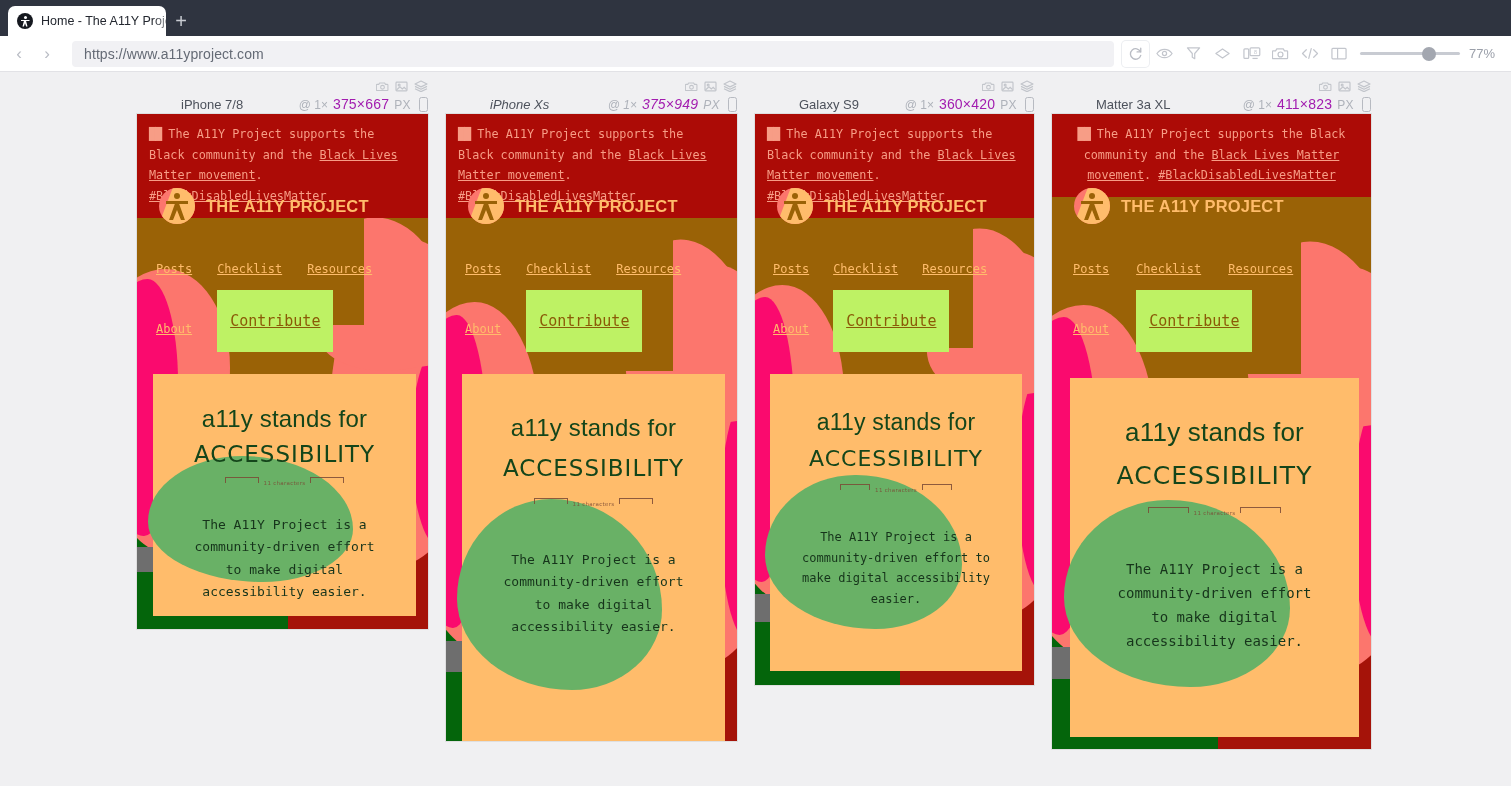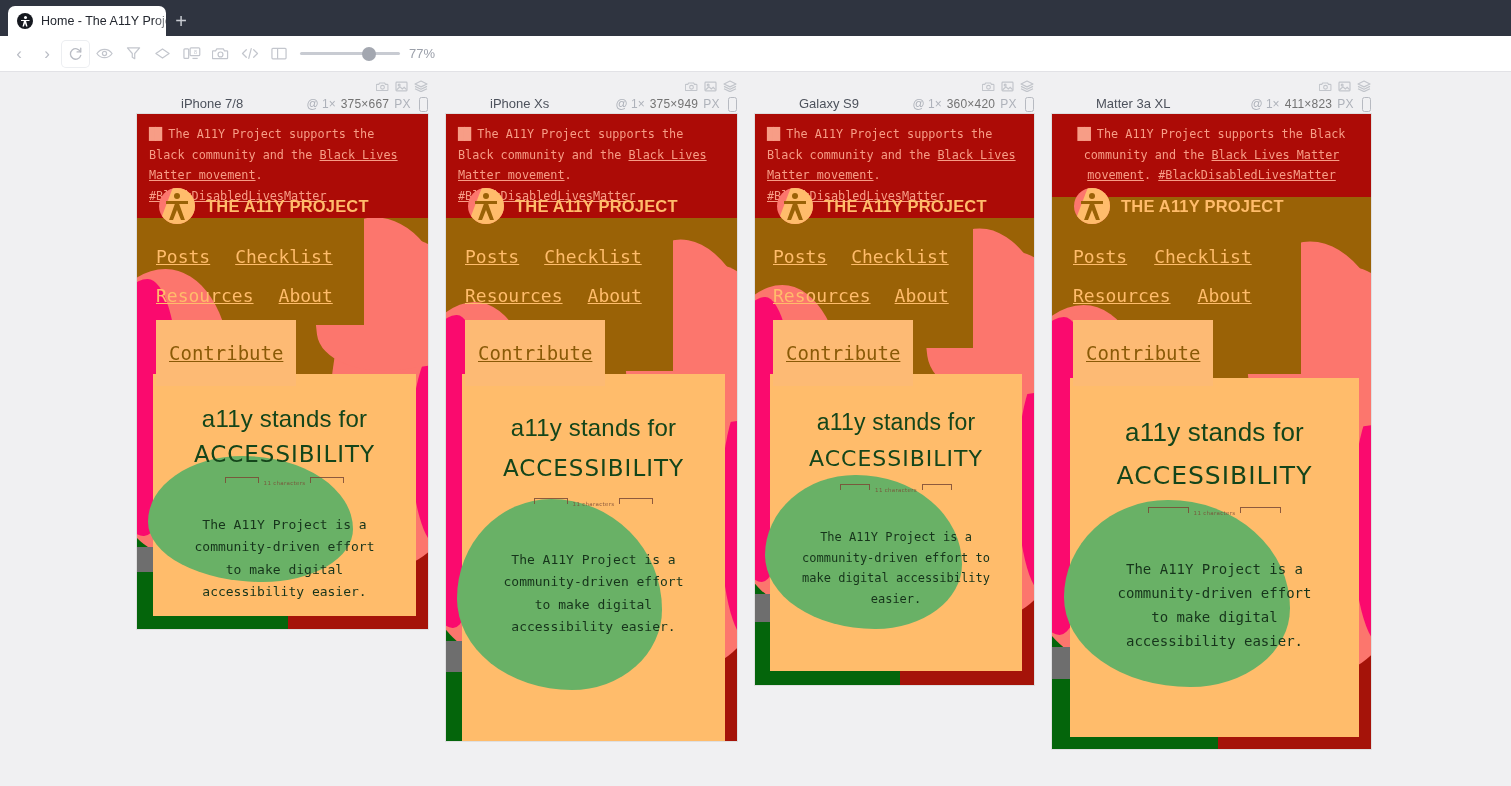--- a/index.html
+++ b/index.html
@@ -83,21 +83,21 @@
     position: absolute; right: 0; top: 0; display: flex; gap: 6px; align-items: center;
     color: #c2c5cb;
   }
   .fh-bottom {
     position: absolute; left: 0; right: 0; bottom: 2px;
     display: flex; align-items: baseline; justify-content: space-between; padding-left: 44px;
   }
   .fh-name { font-size: 13px; color: #4d525c; }
   .fh-meta { display: flex; align-items: baseline; gap: 5px; }
   .fh-at { font-size: 12px; color: #aeb2ba; }
-  .fh-dims { font-size: 12px; color: #737373; letter-spacing: .2px; }
+  .fh-dims { font-size: 14px; color: #a21caf; letter-spacing: .2px; }
   .fh-px { font-size: 12px; color: #aeb2ba; letter-spacing: .4px; }
   .fh-phone {
     width: 9px; height: 15px; border: 1.4px solid #b7bac1; border-radius: 2.5px;
     margin-left: 3px; align-self: center;
   }
 
   .viewport {
     position: relative; overflow: hidden; background: #9a6206;
     box-shadow: 0 0 0 1px rgba(0,0,0,.07);
   }
@@ -189,24 +189,24 @@
     font-size: 16.5px; font-weight: 700; color: #ffbc6b; letter-spacing: .2px;
   }
 
   
   .site-nav {
     display: flex; flex-wrap: wrap; align-items: center;
     padding: 0 18px; row-gap: 10px;
     font-family: "DejaVu Sans Mono", monospace;
   }
   .navlink {
-    font-size: 18px; color: #ffbc6b; padding: 4px 0; white-space: nowrap;
+    font-size: 12px; color: #ffbc6b; padding: 4px 0; white-space: nowrap; margin-top: 16px;
   }
   .navbtn-contribute {
-    font-size: 19px; color: #8a5a07; background: #fdba74;
+    font-size: 15px; color: #8a5a07; background: #bef264;
     padding: 22px 13px; white-space: nowrap;
     font-family: "DejaVu Sans Mono", monospace;
   }
 
   
   .hero-card {
     position: absolute; background: #ffbc6b;
   }
   .hero-inner { position: absolute; inset: 0; padding: 14px 14px 0; text-align: center; }
   .hero-h1 {
@@ -239,20 +239,21 @@
   <div class="tab">
     <span class="tab-favicon"></span>
     <span class="tab-title">Home - The A11Y Project</span>
   </div>
   <div class="newtab">+</div>
 </div>
 
 <div class="urlbar">
   <div class="navbtn">‹</div>
   <div class="navbtn">›</div>
+  <div class="urlfield">https://www.a11yproject.com</div>
 
   <div class="tool active">
     <svg width="15" height="15" viewBox="0 0 16 16" fill="none" stroke="#b9bcc4" stroke-width="1.4" stroke-linecap="round">
       <path d="M13.3 6.2A5.6 5.6 0 1 0 13.6 10"></path>
         <path d="M13.6 2.4v3.9h-3.9"></path>
     </svg>
   </div>
   <div class="tool">
     <svg width="17" height="15" viewBox="0 0 18 14" fill="none" stroke="#c3c6cd" stroke-width="1.3">
       <path d="M1 7s3-4.4 8-4.4S17 7 17 7s-3 4.4-8 4.4S1 7 1 7z"></path>
@@ -387,21 +388,21 @@
               <a class="navlink" href="#">Resources</a>
               <a class="navlink" href="#">About</a>
               <a class="navbtn-contribute" href="#">Contribute</a>
             </div>
         </div>
       </div>
     </div>
   </div>
 
   <div class="frame">
-    <div class="frame-head" style="width: 291px;">
+    <div class="frame-head" style="width: 291px; font-style: italic;">
       <div class="fh-icons">
         <span>
           <svg width="13" height="11" viewBox="0 0 18 14" fill="none" stroke="#c2c5cb" stroke-width="1.5">
             <path d="M1.2 4.1h2.6l1.3-2h6.8l1.3 2h2.6a.7.7 0 0 1 .7.7v7a.7.7 0 0 1-.7.7H1.2a.7.7 0 0 1-.7-.7v-7a.7.7 0 0 1 .7-.7z"></path>
             <circle cx="9" cy="8" r="2.6"></circle>
           </svg>
         </span>
         <span>
           <svg width="13" height="11" viewBox="0 0 16 14" fill="none" stroke="#c2c5cb" stroke-width="1.5">
             <rect x="1" y="1.4" width="14" height="11.2" rx="1"></rect>

